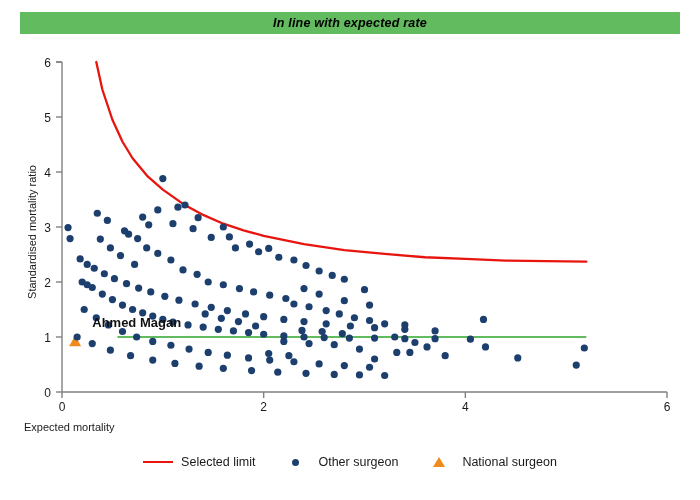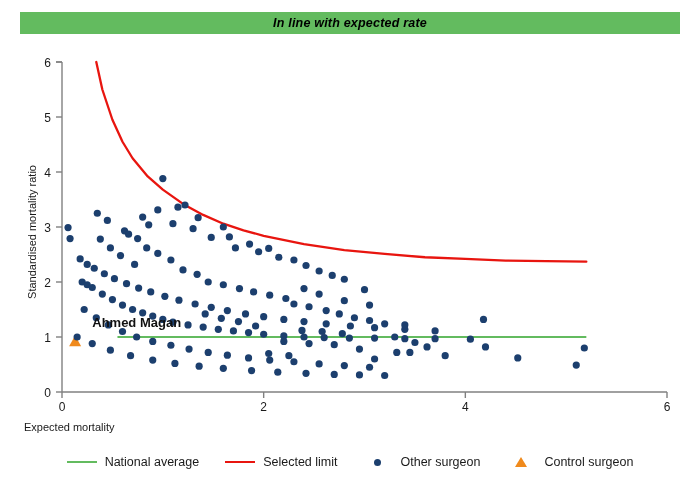--- a/index.html
+++ b/index.html
@@ -329,30 +329,26 @@
         </g>
         <text x="92.25" y="287.1" fill="#111111" font-size="13" font-weight="bold" font-family="&quot;Liberation Sans&quot;, sans-serif">Ahmed Magan</text>
       </svg>
 
     <div class="ylabel">Standardised mortality ratio</div>
     <div class="xlabel">Expected mortality</div>
   </div>
 
   <div class="legend">
     <div class="legend-item">
-      <span class="sw-line sw-green"></span>
-      <span>National average</span>
-    </div>
-    <div class="legend-item">
       <span class="sw-line sw-red"></span>
       <span>Selected limit</span>
     </div>
     <div class="legend-item">
       <span class="sw-dot"></span>
       <span>Other surgeon</span>
     </div>
     <div class="legend-item">
       <span class="sw-tri"></span>
-      <span>Control surgeon</span>
+      <span>National surgeon</span>
     </div>
   </div>
 
 </div>
 
 </body></html>

